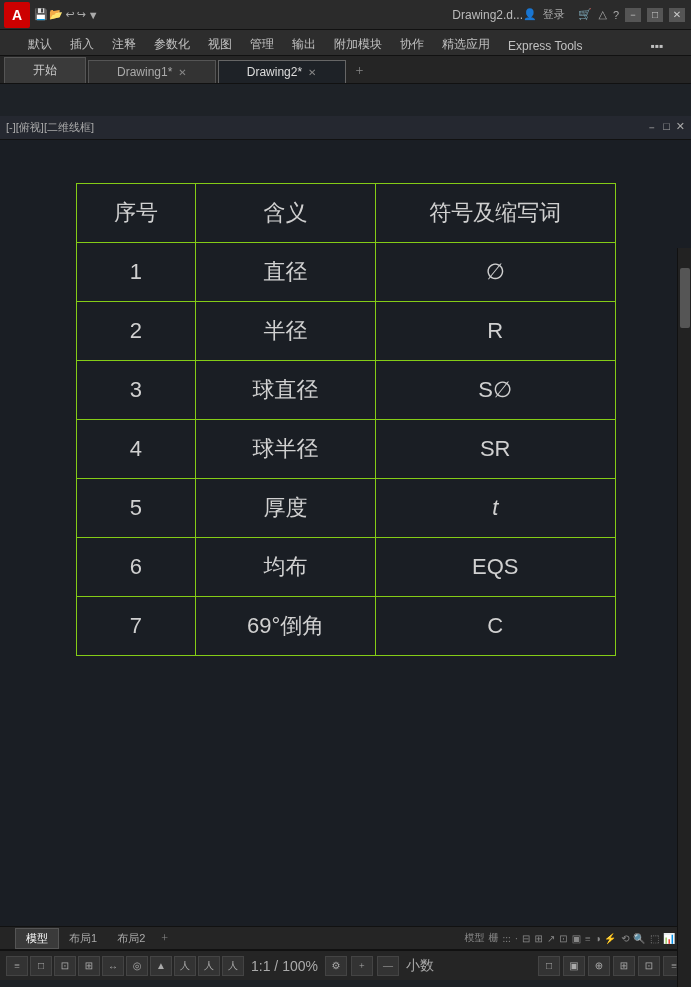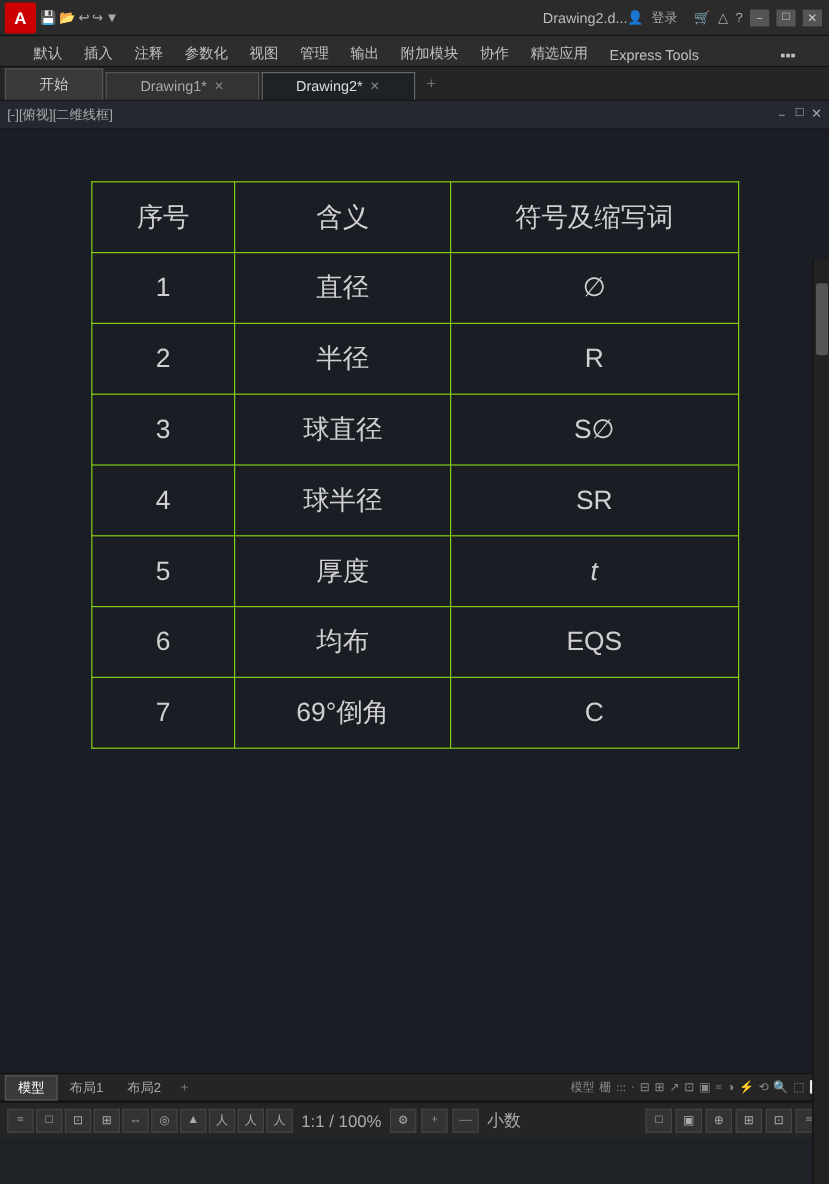--- a/index.html
+++ b/index.html
@@ -139,20 +139,21 @@
     
     #drawing-header {
       width: 100%;
       height: 24px;
       background: #252830;
       display: flex;
       align-items: center;
       justify-content: space-between;
       padding: 0 6px;
       border-bottom: 1px solid #111;
+      margin-top: 32px;
     }
     #drawing-header-left {
       font-size: 11px;
       color: #aaa;
       font-family: Arial, sans-serif;
     }
     #drawing-header-right {
       display: flex;
       gap: 6px;
       font-size: 11px;
@@ -214,21 +215,21 @@
     .col-meaning { width: 180px; }
     .col-symbol { width: 240px; }
 
     
     #bottom-tabs {
       width: 100%;
       height: 24px;
       background: #252525;
       display: flex;
       align-items: center;
-      padding: 0 4px;
+      padding: 0 15px;
       border-top: 1px solid #111;
       border-bottom: 1px solid #111;
     }
     .bottom-tab {
       padding: 2px 10px;
       font-size: 11px;
       color: #aaa;
       cursor: pointer;
       font-family: 'Microsoft YaHei', Arial, sans-serif;
     }

